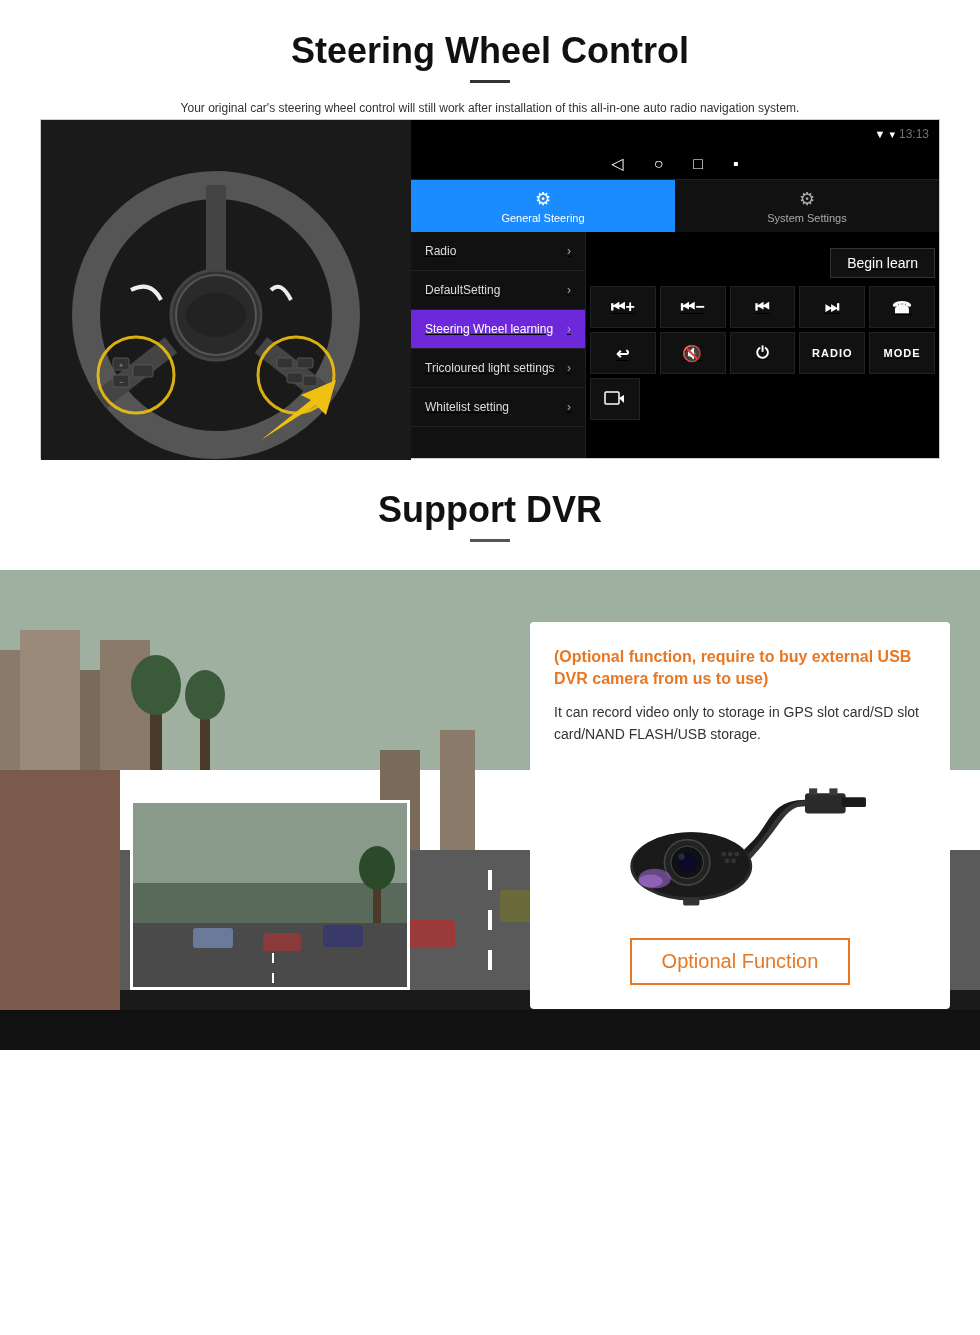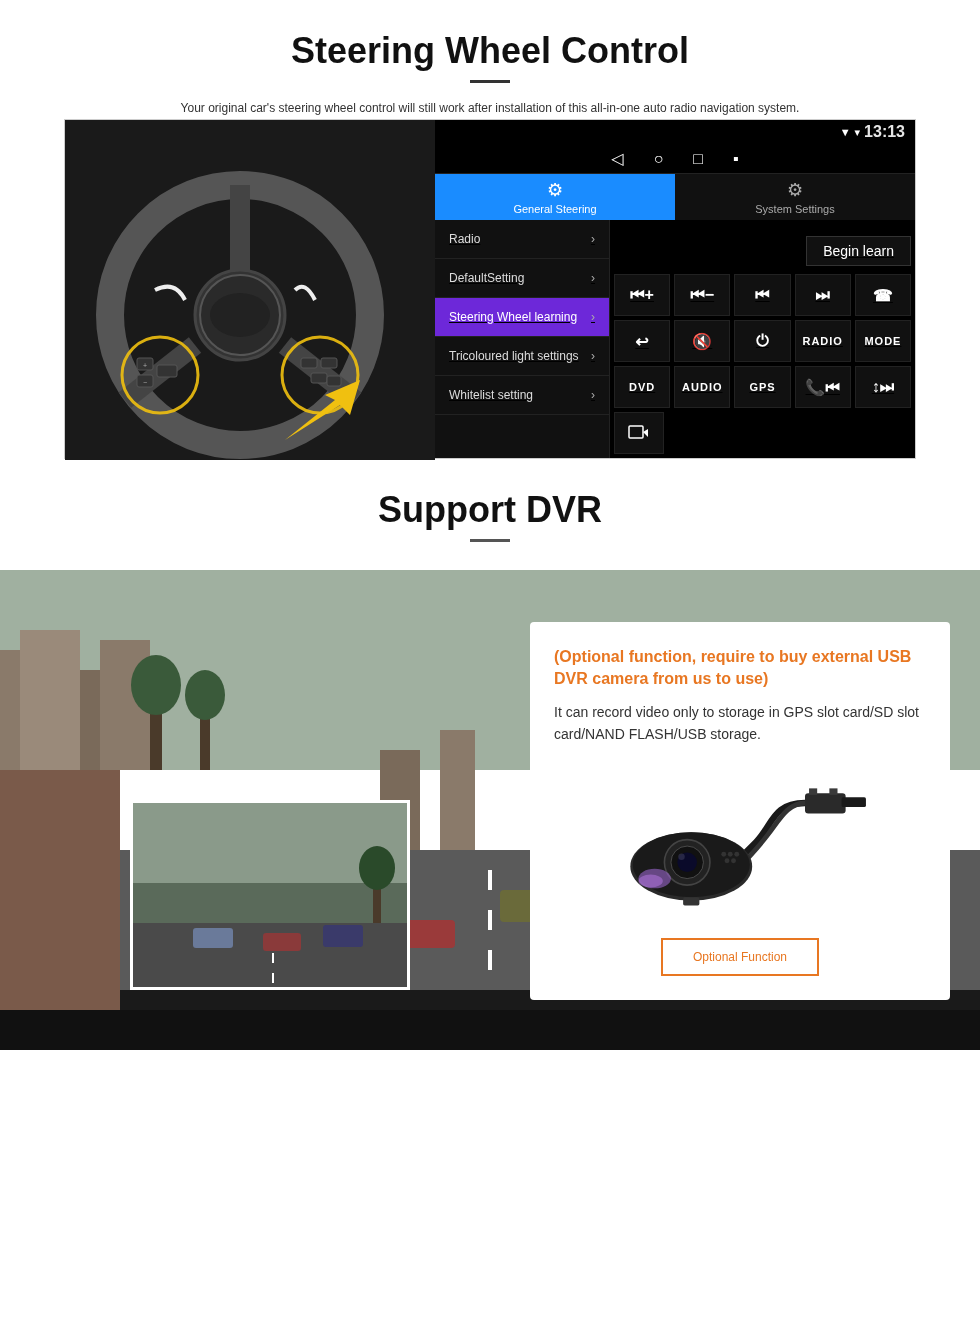--- a/index.html
+++ b/index.html
@@ -1,36 +1,36 @@
 <!DOCTYPE html>
 <html><head>
   <meta charset="utf-8">
   <style>
     * { margin: 0; padding: 0; box-sizing: border-box; }
     body { width: 980px; font-family: Arial, sans-serif; background: #fff; }
 
     
-    .section-steering { padding: 30px 64px 0; text-align: center; border-radius: 23px; }
+    .section-steering { padding: 30px 40px 0; text-align: center; border-radius: 23px; }
     .section-title { font-size: 36px; font-weight: 900; color: #111; margin-bottom: 8px; }
     .title-divider { width: 40px; height: 3px; background: #333; margin: 0 auto 16px; }
     .section-desc { font-size: 12px; color: #333; line-height: 1.5; max-width: 860px; margin: 0 auto 2px; }
 
     
     .steering-content { display: flex; width: 100%; height: 340px; border: 1px solid #ccc; }
     .steering-img-area { width: 370px; height: 340px; background: #222; position: relative; overflow: hidden; flex-shrink: 0; }
     
     
     .sw-visual { position: absolute; top: 0; left: 0; width: 100%; height: 100%; }
 
     
     .android-panel { flex: 1; background: #000; display: flex; flex-direction: column; }
     .android-status-bar { background: #000; height: 28px; display: flex; align-items: center; justify-content: flex-end; padding: 0 10px; }
     .status-icons { display: flex; align-items: center; gap: 4px; }
     .status-icon { color: #fff; font-size: 11px; }
-    .status-time { color: #e5e5e5; font-size: 16px; font-weight: bold; }
+    .status-time { color: #737373; font-size: 12px; font-weight: normal; }
 
     .android-nav-bar { background: #000; height: 32px; display: flex; align-items: center; justify-content: center; gap: 30px; border-bottom: 1px solid #222; }
     .nav-btn { color: #fff; font-size: 16px; }
 
     .android-tabs { display: flex; height: 52px; }
     .tab-general { background: #1a8cff; color: #fff; flex: 1; display: flex; flex-direction: column; align-items: center; justify-content: center; }
     .tab-system { background: #111; color: #aaa; flex: 1; display: flex; flex-direction: column; align-items: center; justify-content: center; }
     .tab-icon { font-size: 18px; }
     .tab-label { font-size: 11px; margin-top: 2px; }
 
@@ -59,21 +59,21 @@
     
     
     .dvr-card { position: absolute; right: 30px; top: 52px; width: 420px; background: #fff; border-radius: 4px; padding: 24px; z-index: 10; }
     .dvr-optional-text { color: #e87722; font-size: 16px; font-weight: bold; line-height: 1.4; margin-bottom: 10px; }
     .dvr-desc-text { color: #333; font-size: 14px; line-height: 1.6; margin-bottom: 16px; }
     .dvr-camera-img { width: 100%; height: 160px; display: flex; align-items: center; justify-content: center; margin-bottom: 16px; position: relative; }
     
     
     .camera-visual { width: 260px; height: 140px; }
     
-    .optional-function-btn { display: block; margin: 0 auto; border: 2px solid #e87722; color: #e87722; background: #fff; padding: 10px 30px; font-size: 12px; font-weight: normal; text-align: left; width: fit-content; }
+    .optional-function-btn { display: block; margin: 0 auto; border: 2px solid #e87722; color: #e87722; background: #fff; padding: 10px 30px; font-size: 20px; font-weight: normal; text-align: left; width: fit-content; }
 
     
     .dvr-inset { position: absolute; left: 130px; bottom: 60px; width: 280px; height: 190px; background: #2a3a2a; border: 3px solid #fff; z-index: 5; overflow: hidden; }
   </style>
 </head>
 <body>
 
 <div class="section-steering">
   <h1 class="section-title">Steering Wheel Control</h1>
   <div class="title-divider"></div>
@@ -186,27 +186,20 @@
           </div>
 
           <div class="control-row">
             <div class="ctrl-btn">↩</div>
             <div class="ctrl-btn">🔇</div>
             <div class="ctrl-btn">⏻</div>
             <div class="ctrl-btn text-btn">RADIO</div>
             <div class="ctrl-btn text-btn">MODE</div>
           </div>
 
-          <div class="control-row">
-            <div class="ctrl-btn text-btn">DVD</div>
-            <div class="ctrl-btn text-btn">AUDIO</div>
-            <div class="ctrl-btn text-btn">GPS</div>
-            <div class="ctrl-btn">📞⏮</div>
-            <div class="ctrl-btn">↕⏭</div>
-          </div>
 
           <div class="control-row">
             <div class="ctrl-btn" style="max-width: 50px;">
               <svg width="22" height="18" viewBox="0 0 22 18">
                   <rect x="1" y="2" width="14" height="12" rx="1" fill="none" stroke="#fff" stroke-width="1.5"></rect>
                   <polygon points="15,8 20,5 20,13" fill="#fff"></polygon>
                 </svg>
             </div>
           </div>
         </div>

